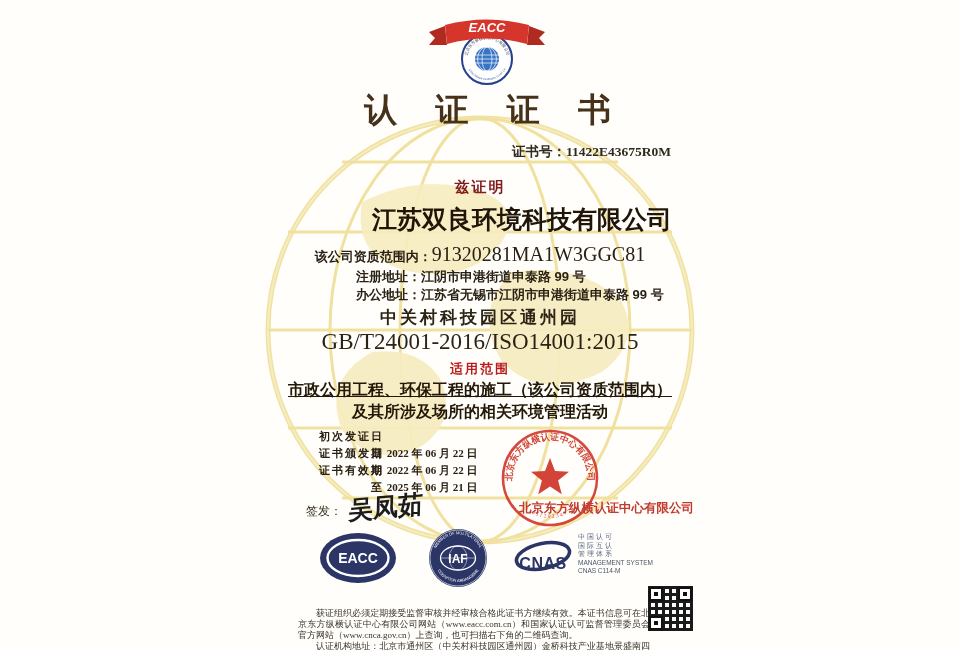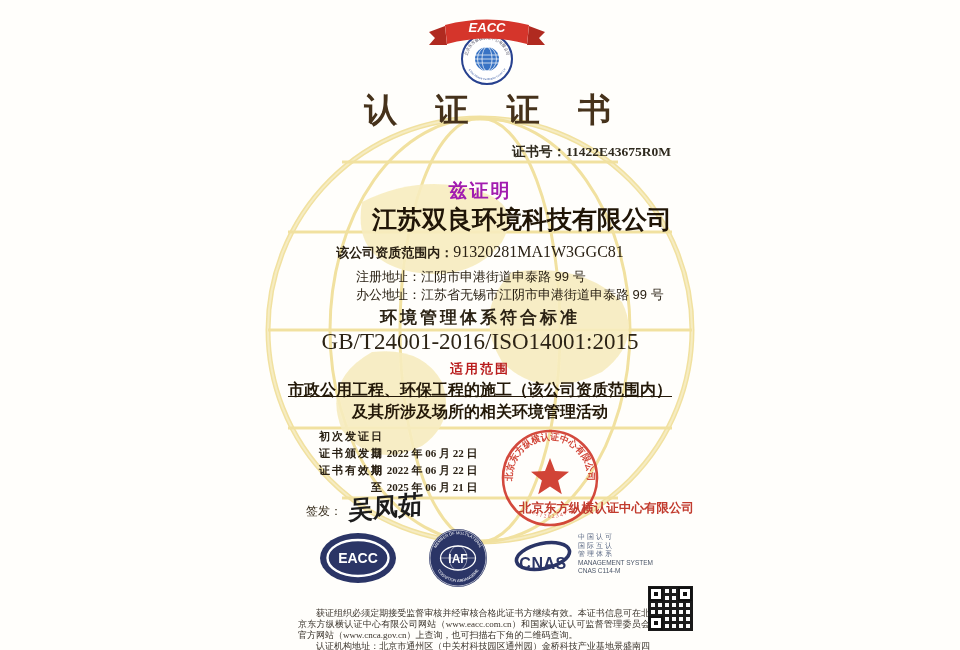--- a/index.html
+++ b/index.html
@@ -7,27 +7,27 @@
         font-family:"Liberation Serif","DejaVu Serif",serif;color:#3f3422;}
   .abs{position:absolute;}
   .cline{position:absolute;left:0;width:100%;text-align:center;white-space:nowrap;}
 
   
   #watermark{left:262px;top:112px;opacity:.95;}
 
   
   #title{top:88px;font-size:33px;font-weight:bold;letter-spacing:15px;color:#46321b;padding-left:15px;}
   #certno{left:505px;top:143px;font-size:13.5px;color:#2f2a1e;font-weight:bold;margin-left:7px;}
-  #certify{top:178px;font-size:19px;font-weight:bold;color:#a21caf;letter-spacing:2px;}
+  #certify{top:178px;font-size:15px;font-weight:bold;color:#7f1d1d;letter-spacing:2px;}
   #company{top:203px;font-size:25px;font-weight:bold;color:#201507;
            font-family:"Liberation Sans","DejaVu Sans",sans-serif;margin-left:42px;}
   #credit{top:243px;font-size:13px;color:#2a2114;}
   #credit .lab{font-family:"Liberation Sans","DejaVu Sans",sans-serif;font-weight:bold;}
-  #credit .val{font-size:16px;}
-  #addrs{left:356px;top:268px;font-size:13px;font-weight:normal;color:#2a2114;
+  #credit .val{font-size:20px;}
+  #addrs{left:356px;top:268px;font-size:13px;font-weight:bold;color:#2a2114;
          font-family:"Liberation Sans","DejaVu Sans",sans-serif;line-height:18px;}
   #stdhead{top:306px;font-size:17px;font-weight:bold;letter-spacing:3px;color:#2c2315;}
   #stdcode{top:329px;font-size:23px;color:#2c2315;}
   #scopehead{top:360px;font-size:13px;font-weight:bold;letter-spacing:2px;color:#b91c1c;}
   .scope{font-size:16px;font-weight:bold;color:#231808;
          font-family:"Liberation Sans","DejaVu Sans",sans-serif;}
   #scope1{top:380px;text-decoration:underline;} #scope2{top:402px;}
 
   
   #dates{left:308px;top:428px;font-size:11px;font-weight:bold;color:#2a2114;text-align:right;}
@@ -121,21 +121,21 @@
     <span class="lab">该公司资质范围内：</span><span class="val">91320281MA1W3GGC81</span>
   </div>
   <div id="addrs" class="abs">
     <div>
       <span>注册地址：</span><span>江阴市申港街道申泰路 99 号</span>
     </div>
     <div>
       <span>办公地址：</span><span>江苏省无锡市江阴市申港街道申泰路 99 号</span>
     </div>
   </div>
-  <div id="stdhead" class="cline">环境管理体系符合标准</div>
+  <div id="stdhead" class="cline">中关村科技园区通州园</div>
   <div id="stdcode" class="cline">GB/T24001-2016/ISO14001:2015</div>
   <div id="scopehead" class="cline">适用范围</div>
   <div id="scope1" class="cline scope">市政公用工程、环保工程的施工（该公司资质范围内）</div>
   <div id="scope2" class="cline scope">及其所涉及场所的相关环境管理活动</div>
 
   <div id="dates" class="abs">
     <div class="row">
       <span class="d-label">初次发证日期</span>
       <span class="d-value">2022 年 06 月 22 日</span>
     </div>

